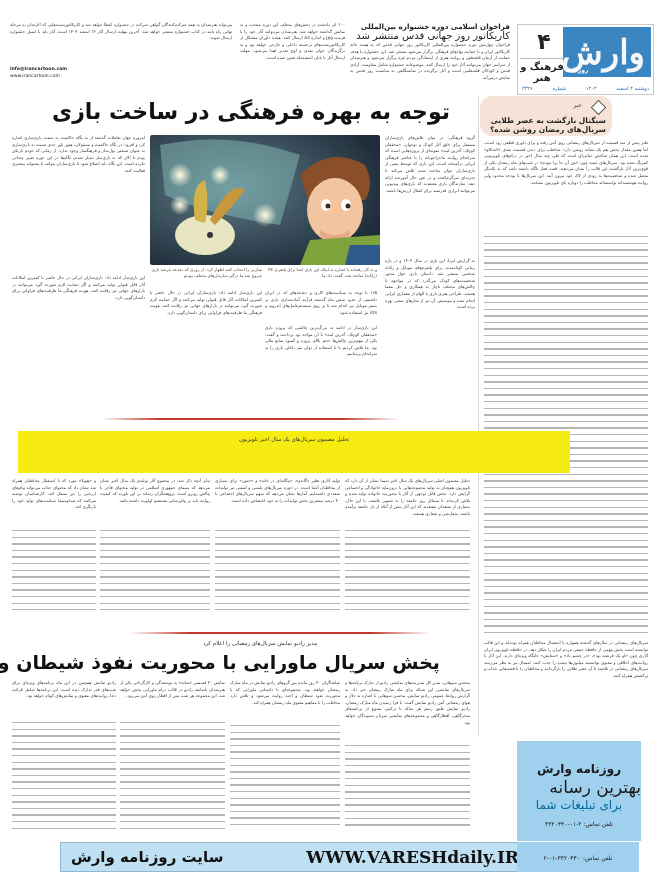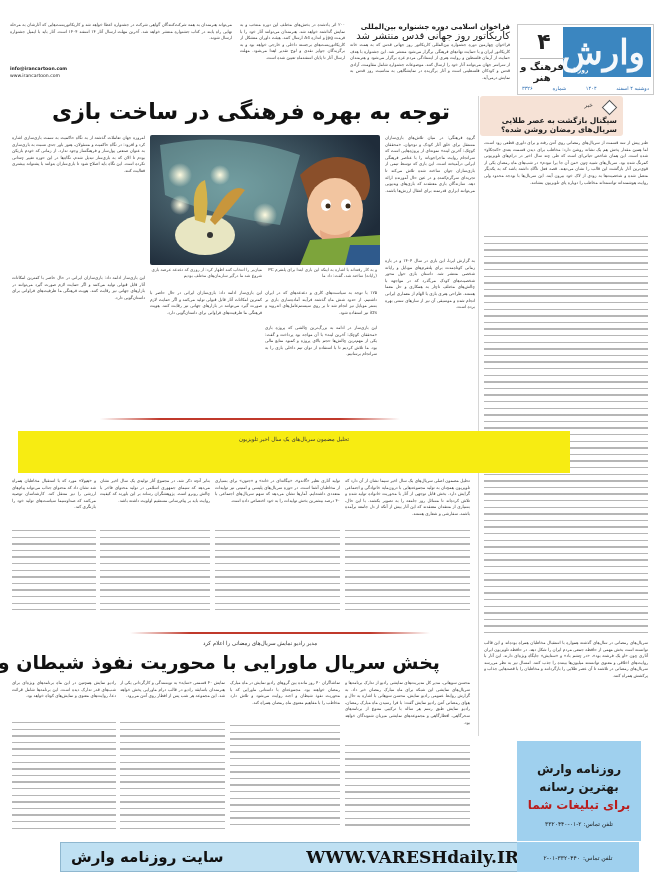--- a/index.html
+++ b/index.html
@@ -7,21 +7,21 @@
 .abs{position:absolute}
 .txt{font-size:4.2px;line-height:6.6px;color:#333;text-align:justify;overflow:hidden}
 .lines{background:repeating-linear-gradient(to bottom,#7a7a7a 0,#7a7a7a 1.4px,transparent 1.4px,transparent 6.6px);opacity:.55}
 .masthead{left:517px;top:24px;width:137px;height:71px;border:1px solid #c9c9c9;background:#fff}
 .logo{position:absolute;right:2px;top:2px;width:88px;height:50px;background:#3b86c0;color:#fff;overflow:hidden}
 .logo .big{position:absolute;right:6px;top:0;font-family:"DejaVu Serif",serif;font-size:34px;font-weight:bold;line-height:50px;color:#fff;opacity:.95}
 .logo .small{position:absolute;left:3px;bottom:4px;font-size:6px;color:#fff;font-weight:bold}
 .pagenum{position:absolute;left:6px;top:4px;width:40px;text-align:center;font-size:22px;font-weight:bold;color:#222}
 .section{position:absolute;left:2px;top:33px;width:44px;text-align:center;font-size:10px;font-weight:bold;color:#222;border-top:1px solid #bbb;padding-top:2px}
 .dateline{position:absolute;right:4px;bottom:3px;left:4px;font-size:5px;color:#2a6bb0;display:flex;justify-content:space-between}
-.newsbox{left:480px;top:96px;width:143px;height:40px;background:#f6e2d6;border-radius:3px}
+.newsbox{left:480px;top:96px;width:132px;height:40px;background:#f6e2d6;border-radius:12px}
 .newsbox .diamond{position:absolute;right:8px;top:6px;width:11px;height:11px;border:1.5px solid #555;transform:rotate(45deg);background:#fff}
 .newsbox .lbl{position:absolute;right:30px;top:5px;font-size:6px;color:#444}
 .newsbox .ttl{position:absolute;right:6px;top:20px;width:150px;font-size:7.5px;font-weight:bold;color:#222;line-height:9px;text-align:right}
 .headline{font-weight:bold;color:#111;text-align:center;white-space:nowrap}
 .yellowbar{left:18px;top:431px;width:552px;height:42px;background:#f7ec12}
 .footer-blue{left:60px;top:842px;width:470px;height:30px;background:#bfe0f2;border:1px solid #8fb7cf}
 .footer-phone{left:517px;top:842px;width:122px;height:30px;background:#9fd0ee}
 .ad-box{left:517px;top:741px;width:124px;height:100px;background:#9fd0ee}
 .redrule{height:2px;background:linear-gradient(to left,transparent,#c0392b 20%,#c0392b 80%,transparent)}
 .vrule{width:1px;background:#d6d6d6}
@@ -138,22 +138,22 @@
 <div class="abs txt" style="left:12px;top:680px;width:104px;height:150px">رادیو نمایش همچنین در این ماه برنامه‌های ویژه‌ای برای شب‌های قدر تدارک دیده است. این برنامه‌ها شامل قرائت دعا، روایت‌های معنوی و نمایش‌های کوتاه خواهد بود.</div>
 <div class="abs lines" style="left:345px;top:745px;width:125px;height:85px"></div>
 <div class="abs lines" style="left:230px;top:725px;width:110px;height:105px"></div>
 <div class="abs lines" style="left:120px;top:722px;width:105px;height:108px"></div>
 <div class="abs lines" style="left:12px;top:722px;width:104px;height:108px"></div>
 
 <div class="abs txt" style="left:484px;top:640px;width:164px;height:96px">سریال‌های رمضانی در سال‌های گذشته همواره با استقبال مخاطبان همراه بوده‌اند و این قالب توانسته است بخش مهمی از حافظه جمعی مردم ایران را شکل دهد. در حافظه تلویزیون ایران آثاری چون «او یک فرشته بود»، «در چشم باد» و «ستایش» جایگاه ویژه‌ای دارند. این آثار با روایت‌های اخلاقی و معنوی توانستند میلیون‌ها بیننده را جذب کنند. امسال نیز به نظر می‌رسد سریال‌های رمضانی در تلاشند تا آن عصر طلایی را بازگردانند و مخاطبان را با قصه‌هایی جذاب و پرکشش همراه کنند.</div>
 
 <div class="abs ad-box">
   <div style="text-align:center;font-size:12px;font-weight:bold;color:#1a1a1a;margin-top:19px;line-height:18px">روزنامه وارش</div>
-  <div style="text-align:center;font-size:12px;font-weight:bold;color:#1a1a1a;line-height:18px">بهترین رسانه</div>
-  <div style="text-align:center;font-size:12px;font-weight:bold;color:#b91c1c;line-height:18px">برای تبلیغات شما</div>
+  <div style="text-align:right;font-size:17px;font-weight:normal;color:#1a1a1a;line-height:18px">بهترین رسانه</div>
+  <div style="text-align:center;font-size:12px;font-weight:normal;color:#0369a1;line-height:18px">برای تبلیغات شما</div>
   <div style="text-align:center;font-size:6px;color:#1a1a1a;margin-top:6px">
     <span>تلفن تماس:</span>
     <span>۲-۰۱-۳۳۲۰۴۴۰</span>
   </div>
 </div>
 
 <div class="abs footer-blue">
   <div style="display:flex;align-items:center;justify-content:space-between;height:100%;padding:0 10px;direction:rtl">
     <span style="font-family:'DejaVu Serif',serif;font-size:17px;font-weight:bold;color:#111;direction:ltr">WWW.VARESHdaily.IR</span>
     <span style="font-size:15px;font-weight:bold;color:#111">سایت روزنامه وارش</span>

